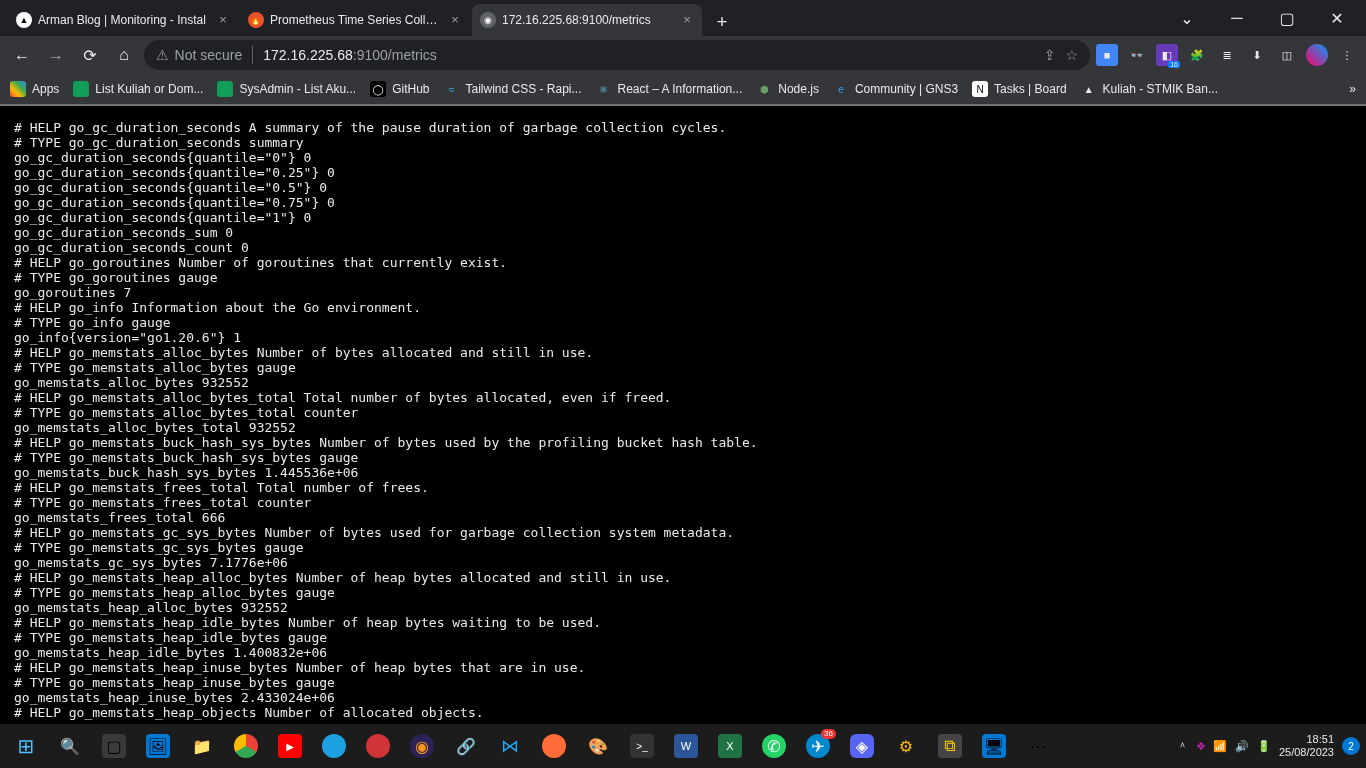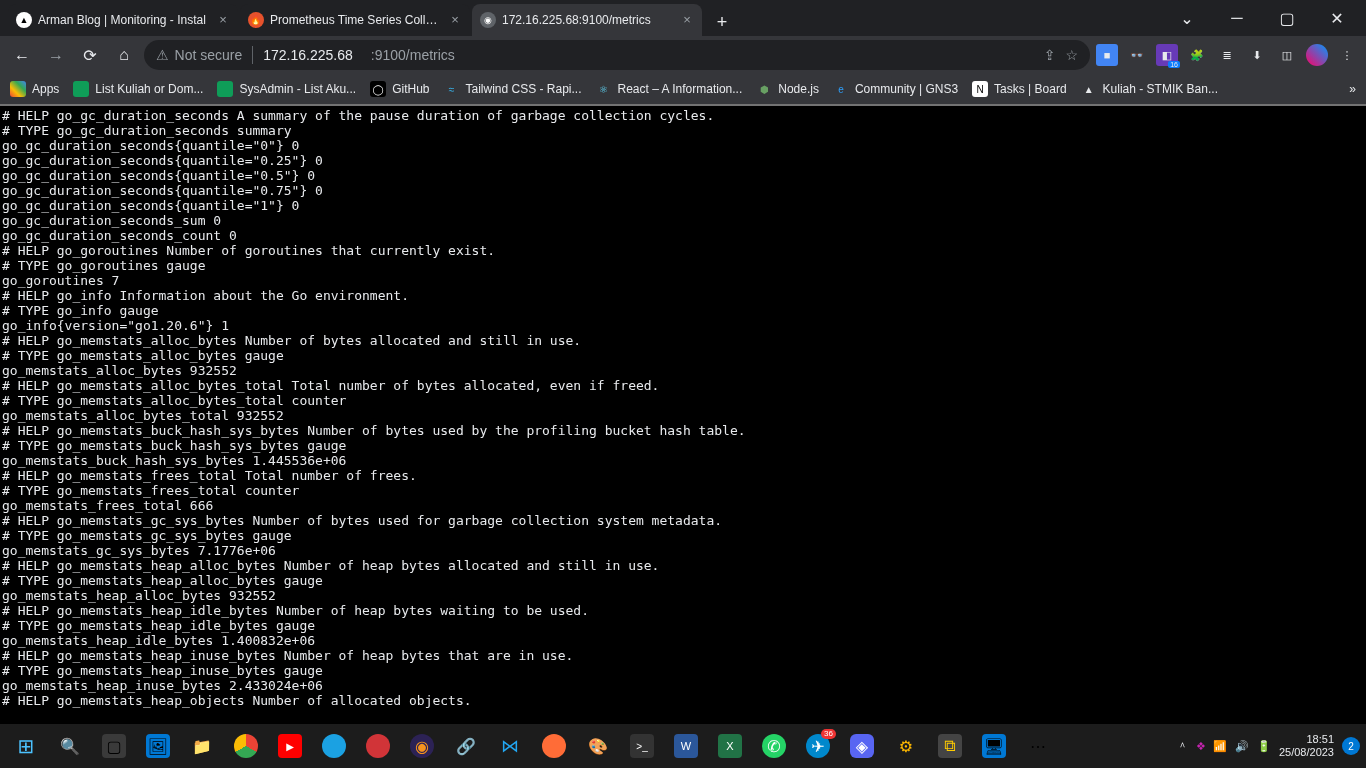--- a/index.html
+++ b/index.html
@@ -95,21 +95,21 @@
   font-size: 14px;
 }
 .omnibox .secure {
   display: flex; align-items: center; gap: 6px;
   color: #9aa0a6;
 }
 .omnibox .divider {
   width: 1px; height: 18px; background: #5f6368;
 }
 .omnibox .url { color: #e8eaed; }
-.omnibox .url .dim { color: #9aa0a6; padding-left: 18px; }
+.omnibox .url .dim { color: #9aa0a6; }
 .omnibox .spacer { flex: 1; }
 .ext-icons {
   display: flex; align-items: center; gap: 8px;
 }
 .ext-icon {
   width: 22px; height: 22px;
   display: flex; align-items: center; justify-content: center;
   border-radius: 3px;
   font-size: 11px;
   color: #e8eaed;
@@ -143,21 +143,21 @@
   color: #e8eaed;
 }
 
 
 .content {
   background: #000;
   color: #e8eaed;
   font-family: "Consolas", "Menlo", monospace;
   font-size: 13px;
   line-height: 15px;
-  padding: 2px;
+  padding: 14px;
   white-space: pre;
   height: calc(768px - 36px - 38px - 32px - 44px);
   overflow: hidden;
 }
 
 
 .taskbar {
   position: absolute;
   left: 0; right: 0; bottom: 0;
   height: 44px;

